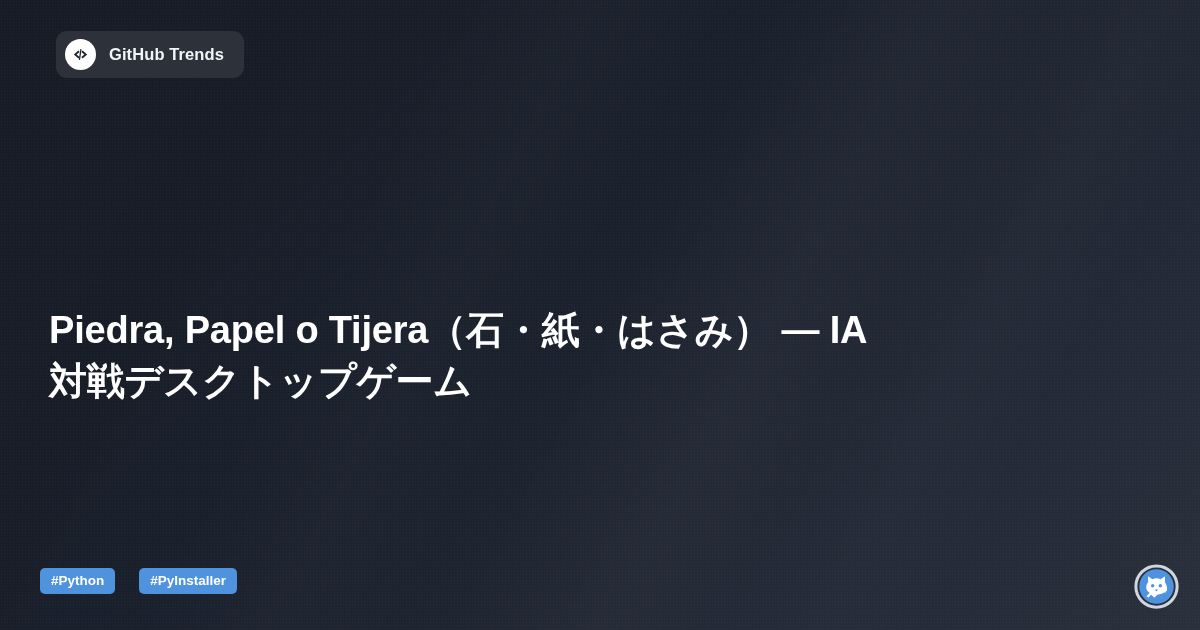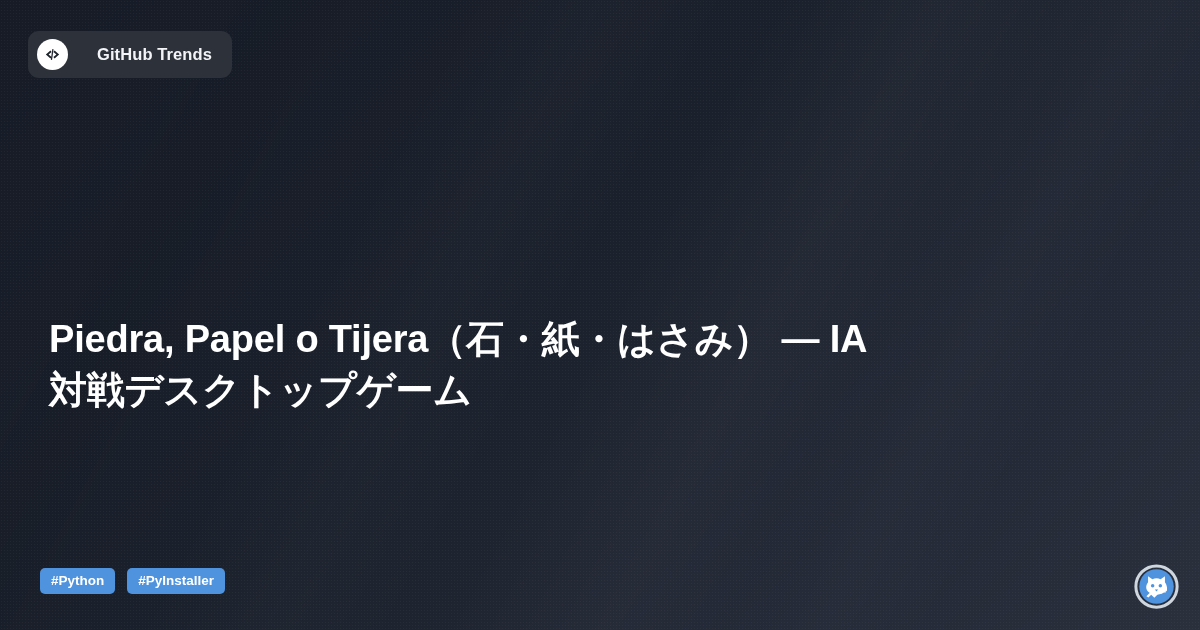--- a/index.html
+++ b/index.html
@@ -35,22 +35,22 @@
   
   #texture {
     position:absolute; inset:0;
     background-image:radial-gradient(rgba(255,255,255,0.040) 0.6px, transparent 0.7px);
     background-size:3px 3px;
     pointer-events:none;
   }
 
   
   #brand-badge {
-    position:absolute; left:28px; top:31px;
-    display:flex; align-items:center; gap:29px;
+    position:absolute; left:56px; top:31px;
+    display:flex; align-items:center; gap:13px;
     height:47px;
     padding:0 20px 0 9px;
     background:#2c313a;
     border-radius:11px;
   }
   #brand-mark {
     width:31px; height:31px; border-radius:50%;
     background:#ffffff;
     display:flex; align-items:center; justify-content:center;
     flex:0 0 auto;
@@ -60,35 +60,35 @@
     color:#f2f4f7;
     font-size:16.5px;
     font-weight:bold;
     letter-spacing:0.1px;
     white-space:nowrap;
   }
 
   
   #headline {
     position:absolute;
-    left:49px; top:314px;
+    left:49px; top:305px;
     width:900px;
     color:#ffffff;
     font-size:38px;
     font-weight:bold;
     line-height:1.33;
     letter-spacing:-0.2px;
     white-space:pre-wrap;
   }
 
   
   #tag-list {
     position:absolute;
     left:40px; bottom:36px;
-    display:flex; align-items:center; gap:12px;
+    display:flex; align-items:center; gap:24px;
   }
   .tag {
     background:#4f92dd;
     color:#ffffff;
     font-size:13.5px;
     font-weight:bold;
     padding:6px 11px 7px;
     border-radius:5px;
     white-space:nowrap;
     line-height:1;

